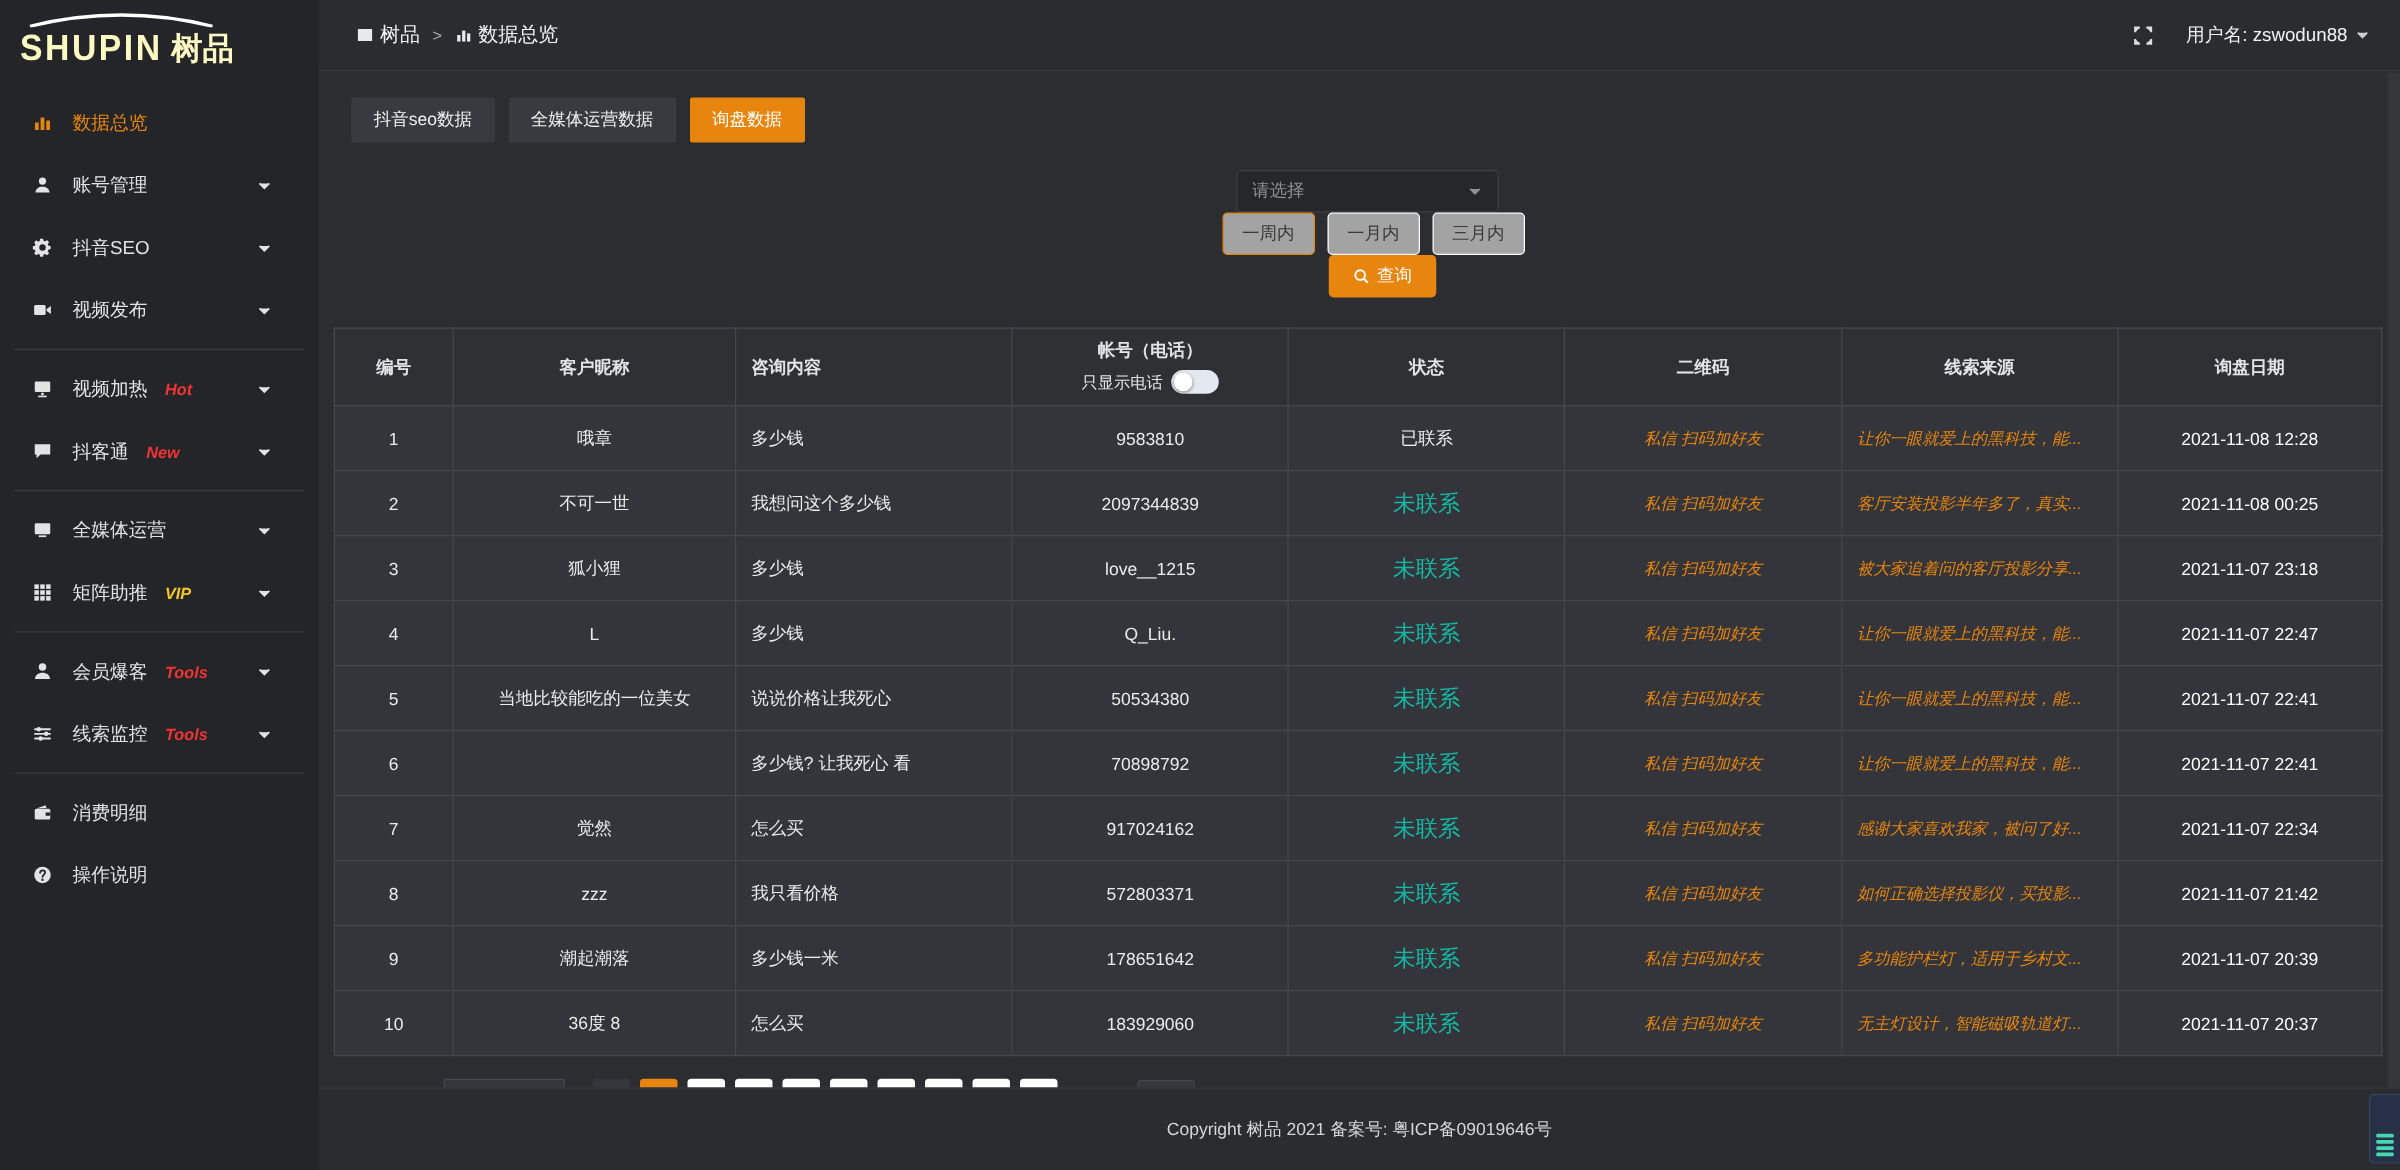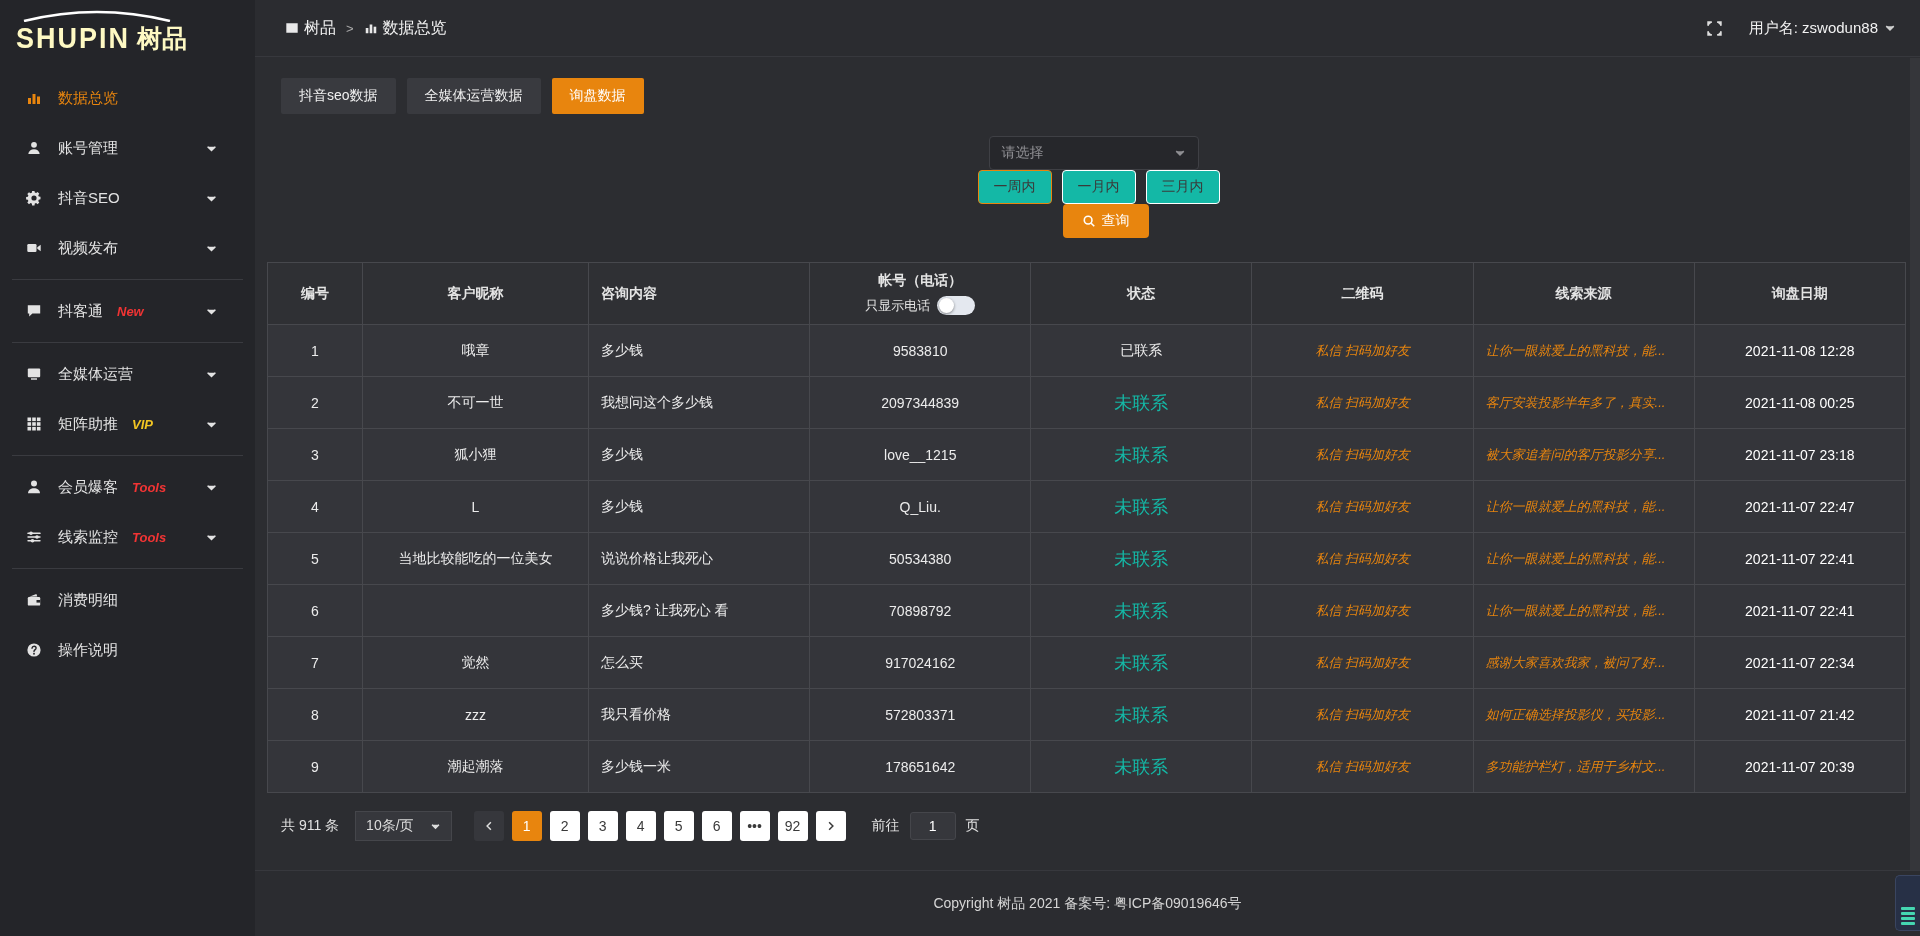--- a/index.html
+++ b/index.html
@@ -47,21 +47,21 @@
   .content { position:absolute; left:255px; top:58px; right:0; bottom:66px; padding:20px 14px 0 12px; }
   .tabs-row { display:flex; gap:11px; margin:0 0 22px 14px; }
   .tab { border:none; border-radius:2px; background:#393a3f; color:#f0f0f0; font-size:14px;
          padding:9px 18px; cursor:pointer; font-family:inherit; }
   .tab.active { background:#e8850e; color:#fff; }
   .filter-row { display:flex; align-items:center; margin:0 0 24px 14px;flex-direction:column; }
   .select { width:210px; height:34px; background:#26272b; border:1px solid #3f4045; border-radius:4px;
             display:flex; align-items:center; justify-content:space-between; padding:0 12px; cursor:pointer; }
   .select-text { color:#8f8f93; font-size:14px; }
   .select .icon { color:#8f8f93; } .select .icon svg { width:12px; height:12px; }
-  .range-btn { height:34px; padding:0 15px; margin-left:10px; background:#14b8a6; color:#3a3a3a; font-size:14px;
+  .range-btn { height:34px; padding:0 15px; margin-left:10px; background:#a3a3a3; color:#3a3a3a; font-size:14px;
                border:1px solid #fff; border-radius:4px; cursor:pointer; font-family:inherit; }
   .range-btn.active { border:1px solid #e8850e; }
   .search-btn { height:34px; margin-left:24px; padding:0 19px; background:#e8850e; color:#fff; font-size:14px;
                 border:none; border-radius:4px; display:flex; align-items:center; gap:6px; cursor:pointer; font-family:inherit; }
   .search-btn svg { width:14px; height:14px; fill:none; stroke:#fff; stroke-width:1.8; }
 
   
   table { width:100%; border-collapse:collapse; table-layout:fixed; font-size:14px; }
   th, td { border:1px solid #47484d; text-align:center; padding:4px 12px; overflow:hidden; white-space:nowrap; }
   thead th { background:#2f3034; height:62px; font-weight:700; color:#e4e4e4; }
@@ -165,20 +165,36 @@
           </svg>
         </span>
         <span class="mi-label">视频发布</span>
         <span class="icon mi-chev">
           <svg viewBox="0 0 16 16" fill="none" stroke="currentColor" stroke-width="1.7">
             <path d="M3.2 5.8L8 10.6l4.8-4.8"></path>
           </svg>
         </span>
       </div>
       <div class="menu-divider"></div>
+      <div class="menu-item">
+        <span class="icon">
+          <svg viewBox="0 0 16 16">
+            <rect x="1.8" y="2.2" width="12.4" height="8.4" rx="1"></rect>
+            <rect x="7" y="11.2" width="2" height="2"></rect>
+            <rect x="4.6" y="13.5" width="6.8" height="1.3"></rect>
+          </svg>
+        </span>
+        <span class="mi-label">视频加热</span>
+        <span class="mi-badge red">Hot</span>
+        <span class="icon mi-chev">
+          <svg viewBox="0 0 16 16" fill="none" stroke="currentColor" stroke-width="1.7">
+            <path d="M3.2 5.8L8 10.6l4.8-4.8"></path>
+          </svg>
+        </span>
+      </div>
       <div class="menu-item">
         <span class="icon">
           <svg viewBox="0 0 16 16">
             <path d="M1.8 2.3h12.4v8.2H6.4l-3.2 3v-3H1.8z"></path>
           </svg>
         </span>
         <span class="mi-label">抖客通</span>
         <span class="mi-badge red">New</span>
         <span class="icon mi-chev">
           <svg viewBox="0 0 16 16" fill="none" stroke="currentColor" stroke-width="1.7">
@@ -470,20 +486,30 @@
         <tr>
           <td class="cell-id">9</td>
           <td class="cell-nickname">潮起潮落</td>
           <td class="col-left cell-content">多少钱一米</td>
           <td class="cell-account">178651642</td>
           <td class="cell-status"><span class="status-no">未联系</span></td>
           <td class="cell-qrcode"><span class="link">私信 扫码加好友</span></td>
           <td class="col-left cell-source"><span class="link">多功能护栏灯，适用于乡村文...</span></td>
           <td class="cell-date">2021-11-07 20:39</td>
         </tr>
+        <tr>
+          <td class="cell-id">10</td>
+          <td class="cell-nickname">36度 8</td>
+          <td class="col-left cell-content">怎么买</td>
+          <td class="cell-account">183929060</td>
+          <td class="cell-status"><span class="status-no">未联系</span></td>
+          <td class="cell-qrcode"><span class="link">私信 扫码加好友</span></td>
+          <td class="col-left cell-source"><span class="link">无主灯设计，智能磁吸轨道灯...</span></td>
+          <td class="cell-date">2021-11-07 20:37</td>
+        </tr>
       </tbody>
   </table>
 
   <div class="pagination">
     <span class="pg-total">共 911 条</span>
     <div class="pg-size">
       <span>10条/页</span>
       <span class="icon">
         <svg viewBox="0 0 16 16" fill="none" stroke="currentColor" stroke-width="2">
             <path d="M3 5.5l5 5 5-5"></path>

